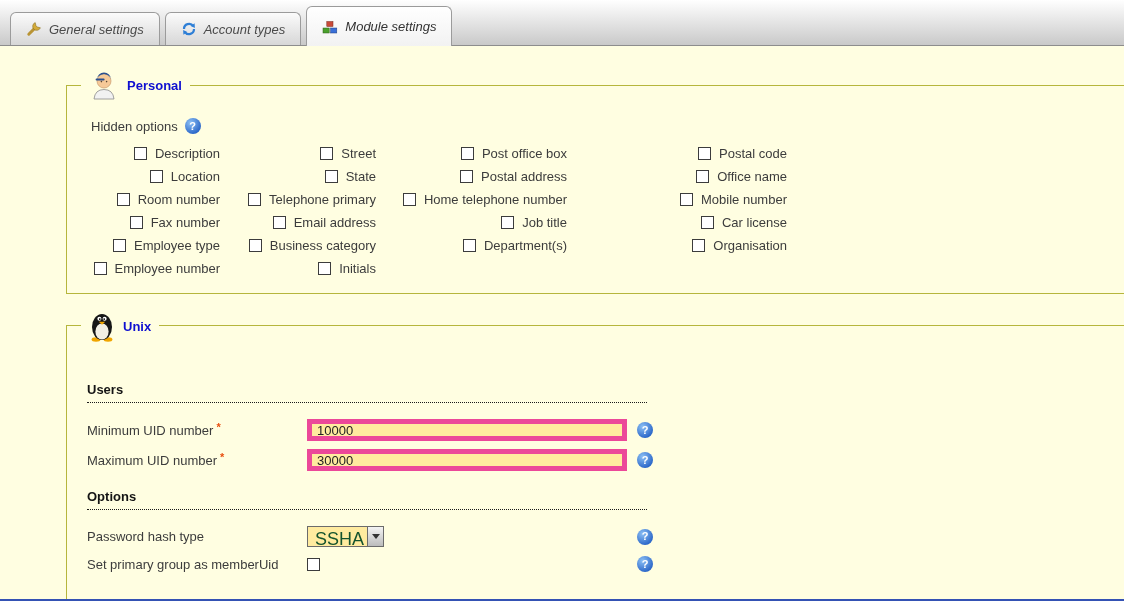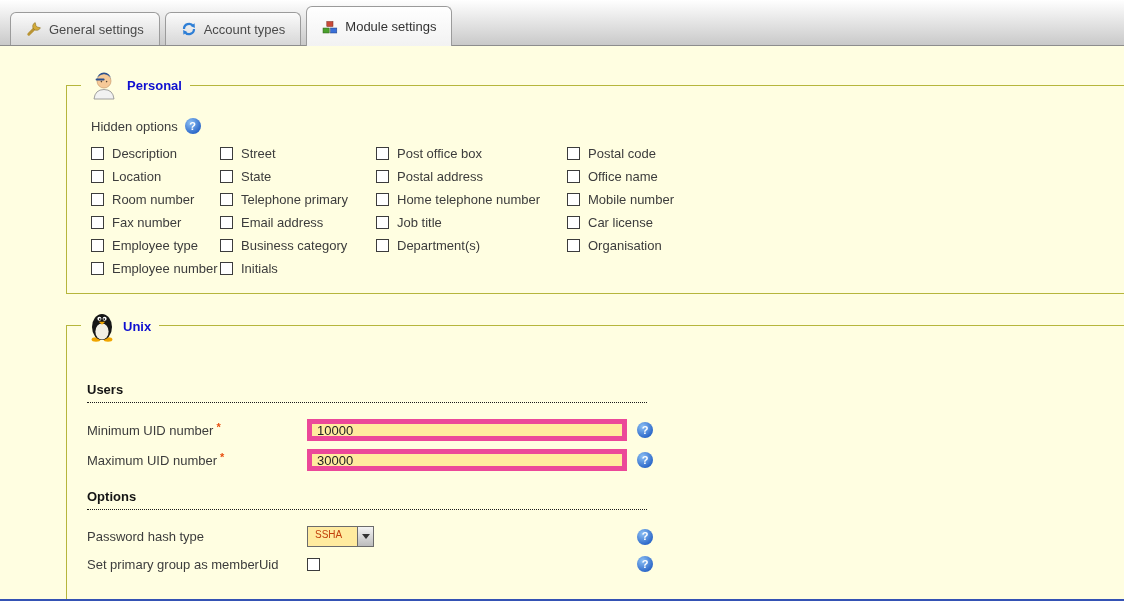--- a/index.html
+++ b/index.html
@@ -17,20 +17,21 @@
     border-bottom: 1px solid #8d8d8d;
     display: flex; align-items: flex-end; padding-left: 10px;
   }
   .tab {
     display: flex; align-items: center; gap: 7px;
     height: 33px; padding: 0 15px; margin-right: 5px;
     background: linear-gradient(#fbfbfb, #d7d7d7);
     border: 1px solid #9b9b9b; border-bottom: none;
     border-radius: 6px 6px 0 0; color: #4a4a4a; cursor: pointer;
     white-space: nowrap;
+    font-style: italic;
   }
   .tab.active {
     height: 40px; background: linear-gradient(#ffffff, #f2f2f2);
     margin-bottom: -1px; color: #333; position: relative; z-index: 2;
   }
   .ticon { width: 16px; height: 16px; flex: 0 0 auto; }
 
   
   .content {
     position: absolute; top: 46px; left: 0; width: 1124px; height: 553px;
@@ -59,21 +60,21 @@
   
   .hidden-options {
     position: absolute; top: 32px; left: 24px;
     display: flex; align-items: center; gap: 7px;
   }
   .cb-grid {
     position: absolute; top: 60px; left: 24px;
     display: grid; grid-template-columns: 129px 156px 191px 220px;
     row-gap: 8px;
   }
-  .cb { display: flex; align-items: center; gap: 8px; height: 15px; cursor: pointer; }
+  .cb { display: flex; align-items: center; gap: 8px; height: 15px; cursor: pointer; justify-content: flex-end; }
   .cb input {
     appearance: none; -webkit-appearance: none;
     width: 13px; height: 13px; border: 1px solid #3c3c3c;
     background: #ffffff; margin: 0; flex: 0 0 auto;
   }
 
   
   .help {
     width: 16px; height: 16px; border-radius: 50%;
     background: radial-gradient(circle at 35% 30%, #8cc0f5, #2a66c8 75%);
@@ -99,21 +100,21 @@
     font-size: 13px; color: #222; padding: 1px 5px;
   }
   .req {
     color: #e84e0f; font-weight: bold; font-size: 11px;
     margin-left: 3px; position: relative; top: -4px;
   }
   .select {
     display: inline-flex; height: 21px; border: 1px solid #6b6b6b;
     background: #ffeb9f; align-items: stretch; cursor: pointer;
   }
-  .sel-text { padding: 2px 15px 0 7px; font-size: 10px; color: #c2410c; }
+  .sel-text { padding: 2px 3px 0 7px; font-size: 18px; color: #14532d; }
   .sel-btn {
     width: 16px; background: linear-gradient(#f4f4f4, #bcbcbc);
     border-left: 1px solid #6b6b6b;
     display: flex; align-items: center; justify-content: center;
   }
   .sel-btn::after {
     content: ""; width: 0; height: 0;
     border-left: 4px solid transparent; border-right: 4px solid transparent;
     border-top: 5px solid #333;
   }

